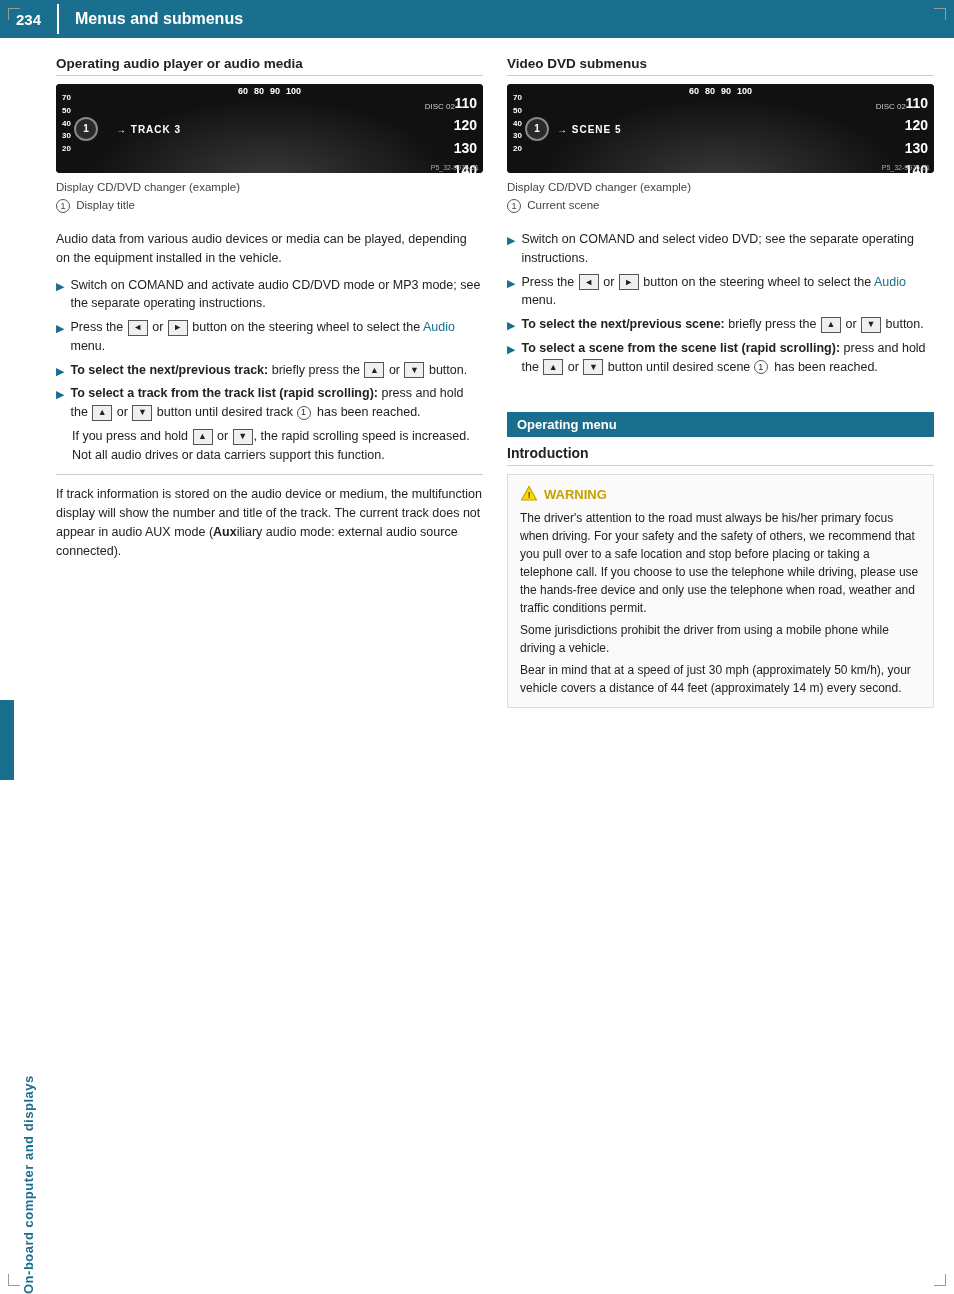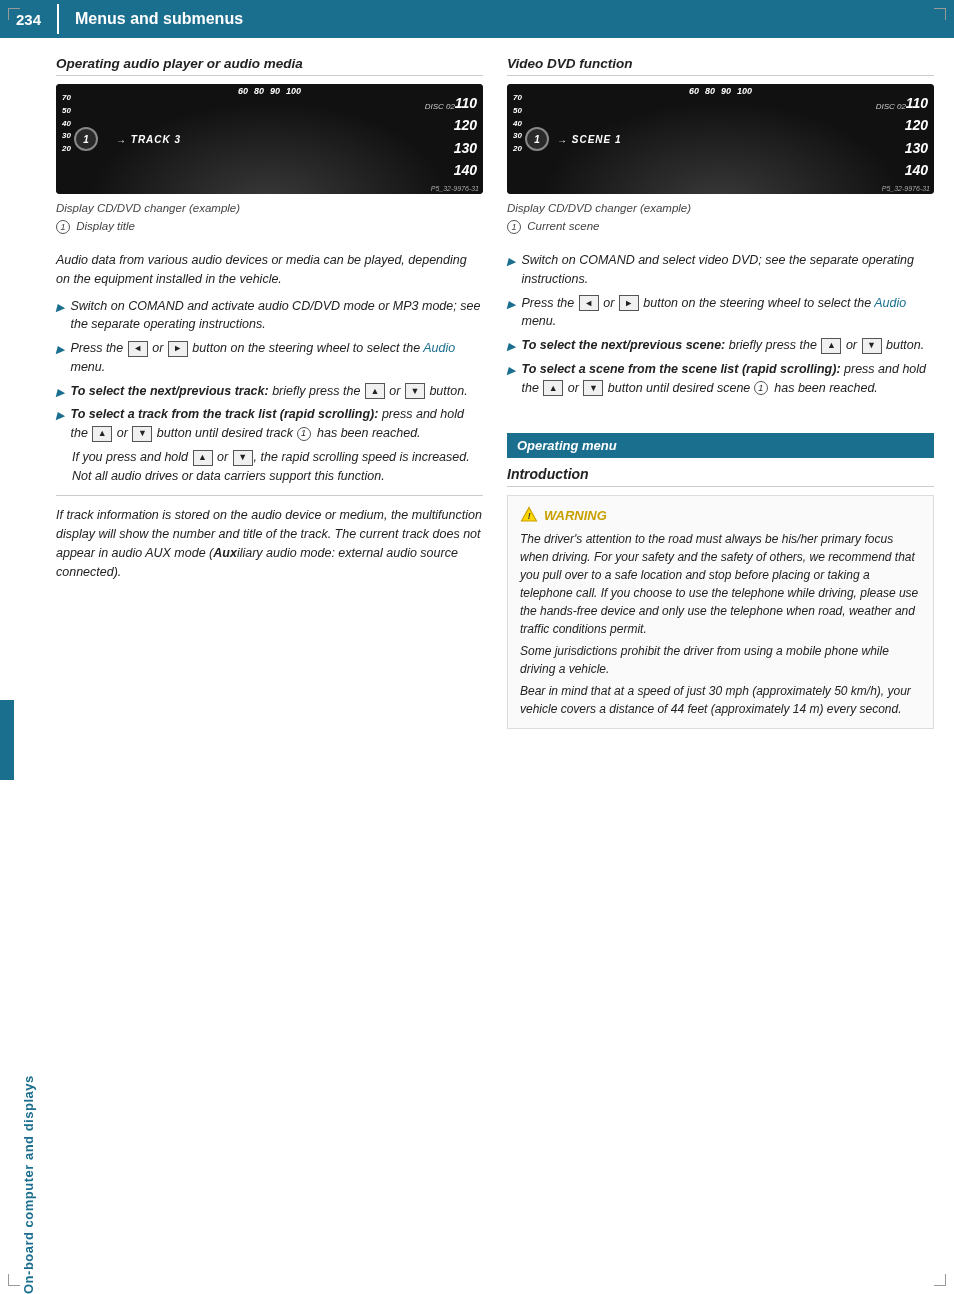--- a/index.html
+++ b/index.html
@@ -79,37 +79,36 @@
     .main-content {
       margin-left: 42px;
       padding: 18px 20px 18px 14px;
     }
 
     
     .two-col {
       display: grid;
       grid-template-columns: 1fr 1fr;
       gap: 7px 24px;
-      font-style: italic;
     }
 
     
     .section-title {
       font-size: 13.5px;
       font-weight: bold;
       color: #222;
       border-bottom: 1px solid #ccc;
       padding-bottom: 4px;
       margin-bottom: 8px;
     }
 
     
     .dash-img {
       width: 100%;
-      height: 110px;
+      height: 89px;
       background: linear-gradient(135deg, #2c2c2c 0%, #1a1a1a 100%);
       border-radius: 4px;
       position: relative;
       overflow: hidden;
       margin-bottom: 6px;
     }
     .dash-img .gauge-bg {
       position: absolute;
       inset: 0;
       background: radial-gradient(ellipse at 50% 110%, #3a3a3a 0%, #111 60%);
@@ -416,40 +415,40 @@
 
       <hr class="section-divider">
 
       
       <div class="body-text">
         If track information is stored on the audio device or medium, the multifunction display will show the number and title of the track. The current track does not appear in audio AUX mode (<span class="bold-text">Aux</span>iliary audio mode: external audio source connected).
       </div>
     </div>
 
     <div class="right-col">
-      <div class="section-title">Video DVD function</div>
+      <div class="section-title">Video DVD submenus</div>
 
       
       <div class="dash-img">
         <div class="gauge-bg"></div>
         <div class="left-nums">
           70<br>50<br>40<br>30<br>20
         </div>
         <div class="top-center-nums">
           <span>60</span>
             <span>80</span>
             <span>90</span>
             <span>100</span>
         </div>
         <div class="right-nums">
           110<br>120<br>130<br>140
         </div>
         <div class="disc-label">DISC 02</div>
         <div class="circle-1">1</div>
-        <div class="track-label" style="font-size:10px; left:50px; top:50%; transform:translateY(-50%); position:absolute; color:#fff; font-weight:bold; letter-spacing:1px;">→ SCENE 1</div>
+        <div class="track-label" style="font-size:10px; left:50px; top:50%; transform:translateY(-50%); position:absolute; color:#fff; font-weight:bold; letter-spacing:1px;">→ SCENE 5</div>
         <div class="p5-label" style="position:absolute;bottom:2px;right:4px;color:#aaa;font-size:7px;">P5_32-9976-31</div>
       </div>
 
       <div class="caption">
         <span>Display CD/DVD changer (example)</span>
       </div>
       <div class="caption">
         <span class="caption-circle">1</span>
         <span>Current scene</span>
       </div>

